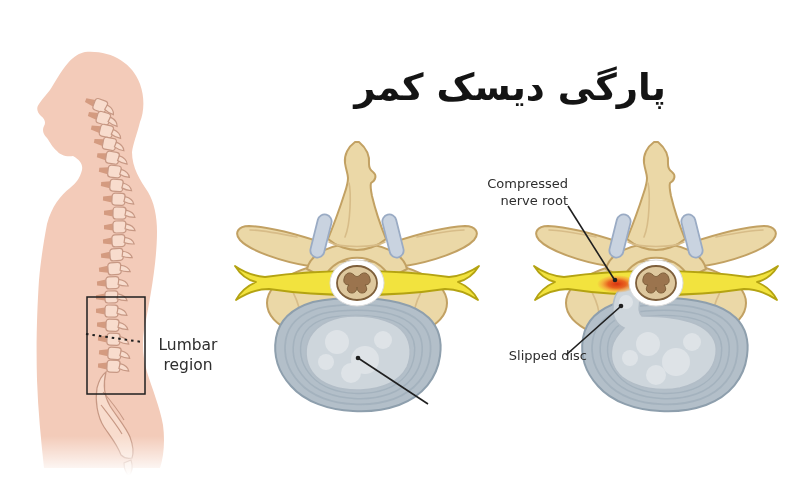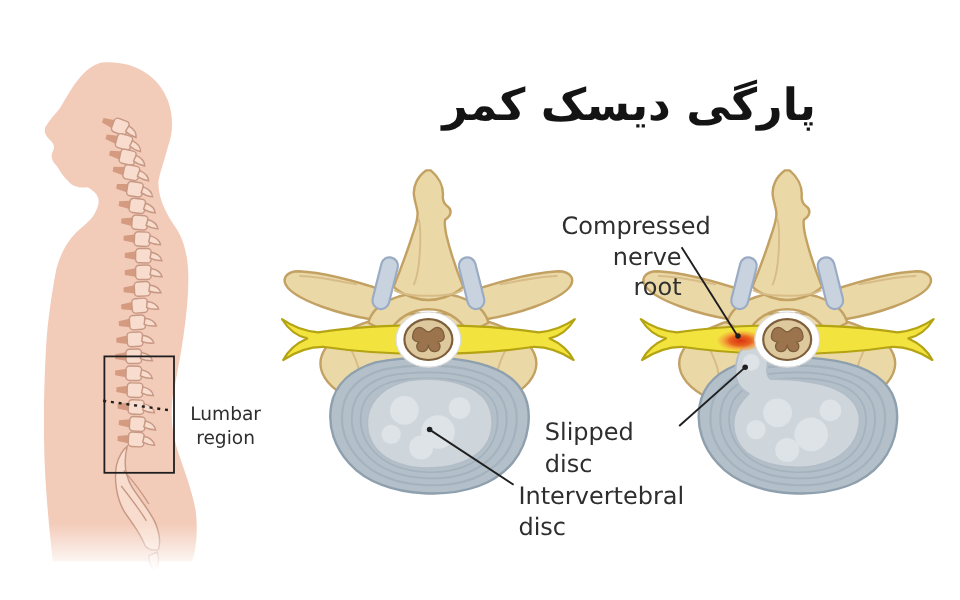--- a/index.html
+++ b/index.html
@@ -20,25 +20,25 @@
   .blotch{fill:#DEE3E7;}
   .nerve{fill:#F2E33E;stroke:#B4A312;stroke-width:1.8;stroke-linejoin:round;}
   .dura{fill:#ffffff;stroke:#DCDCDC;stroke-width:1;}
   .cordout{fill:#DEC89E;stroke:#7E5F3B;stroke-width:1.8;}
   .graymat{fill:#9B744E;stroke:#7E5F3B;stroke-width:1;}
   .ptr{stroke:#1f1f1f;stroke-width:1.6;fill:none;}
   .dot{fill:#1f1f1f;}
   .lumbarrect{fill:none;stroke:#1f1f1f;stroke-width:1.5;}
   .dotline{stroke:#1f1f1f;stroke-width:2;stroke-dasharray:2.5 4;fill:none;}
 
-  .title{position:absolute;left:340px;top:66px;width:340px;text-align:right;
+  .title{position:absolute;left:340px;top:66px;width:340px;text-align:center;
          direction:rtl;font-size:37px;font-weight:700;color:#141414;}
-  .lbl{position:absolute;font-size:20px;line-height:1.28;color:#2e2e2e;}
+  .lbl{position:absolute;font-size:13px;line-height:1.28;color:#2e2e2e;}
   .lbl-compressed{left:468px;top:176px;width:100px;text-align:right;}
-  .lbl-slipped{left:454px;top:348px;width:100px;}
+  .lbl-slipped{left:487px;top:348px;width:100px;text-align:right;}
   .lbl-interdisc{left:432px;top:401px;width:160px;text-align:left;}
   .lbl-lumbar{left:152px;top:336px;width:72px;text-align:center;font-size:15.5px;}
 </style>
 </head>
 <body>
 
 <div class="canvas">
 
 <svg width="800" height="500" viewBox="0 0 800 500">
   <defs>
@@ -194,15 +194,14 @@
     <circle class="dot" cx="621" cy="306" r="2.3"></circle>
     <path class="ptr" d="M 358,358 L 428,404"></path>
     <circle class="dot" cx="358" cy="358" r="2.3"></circle>
   </g>
 </svg>
 
 <div class="title">پارگی دیسک کمر</div>
 <div class="lbl lbl-lumbar">Lumbar region</div>
 <div class="lbl lbl-compressed">Compressed nerve root</div>
 <div class="lbl lbl-slipped">Slipped disc</div>
-<div class="lbl lbl-interdisc">Intervertebral disc</div>
 
 </div>
 
 </body></html>

